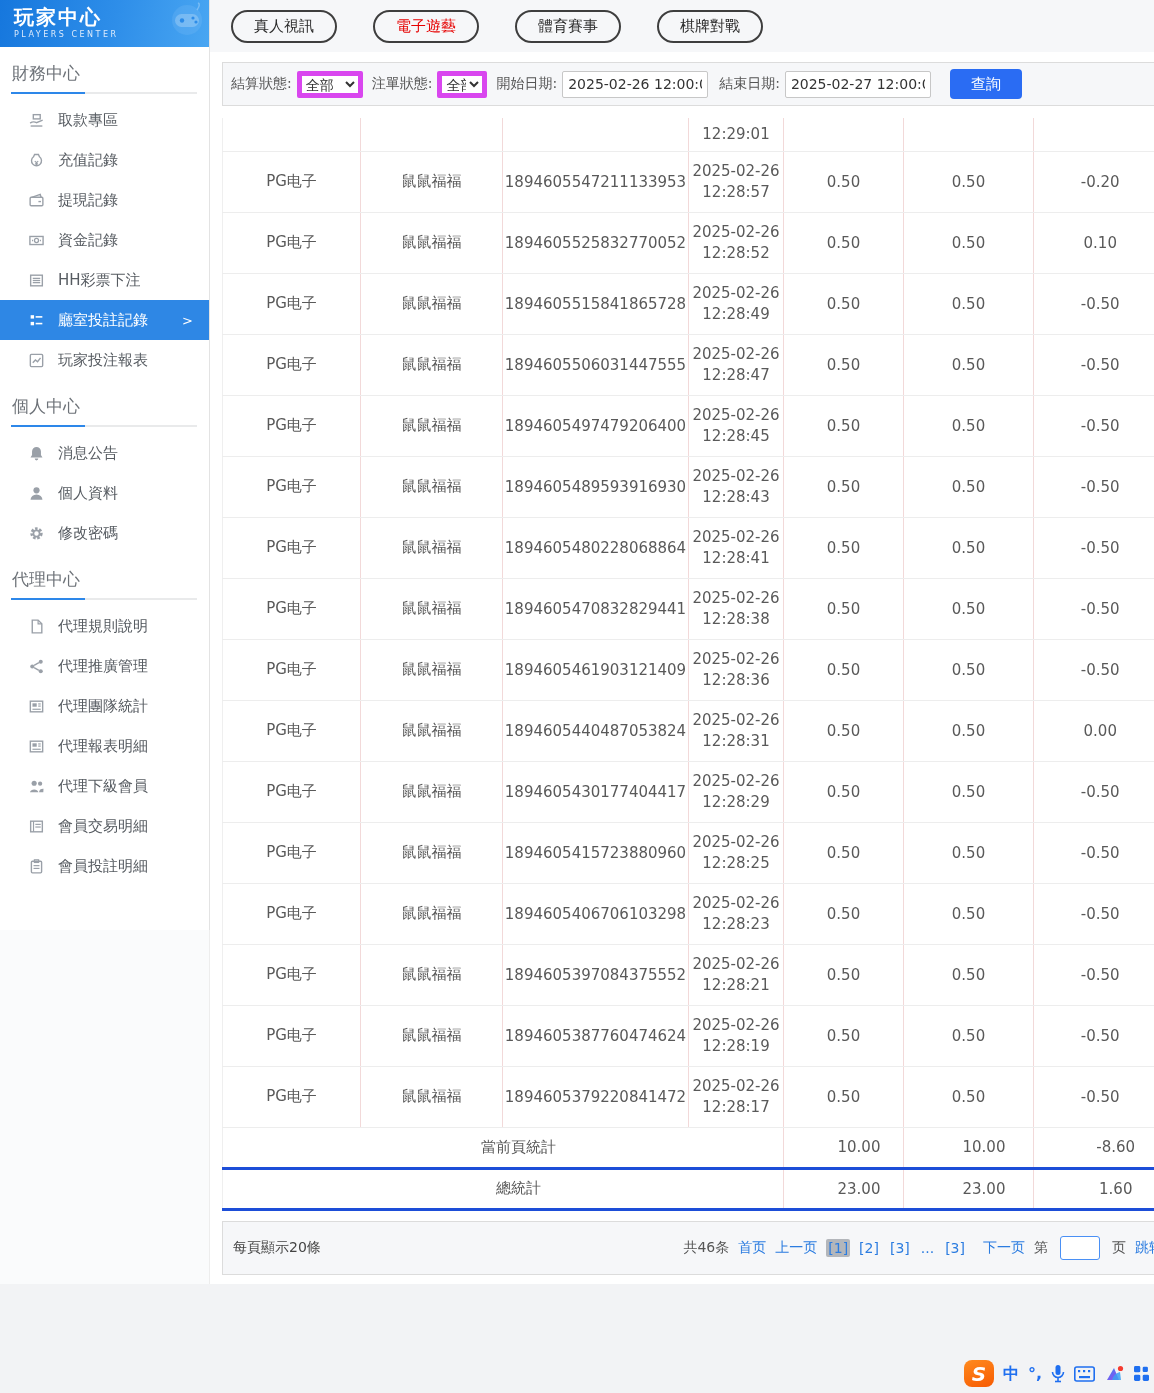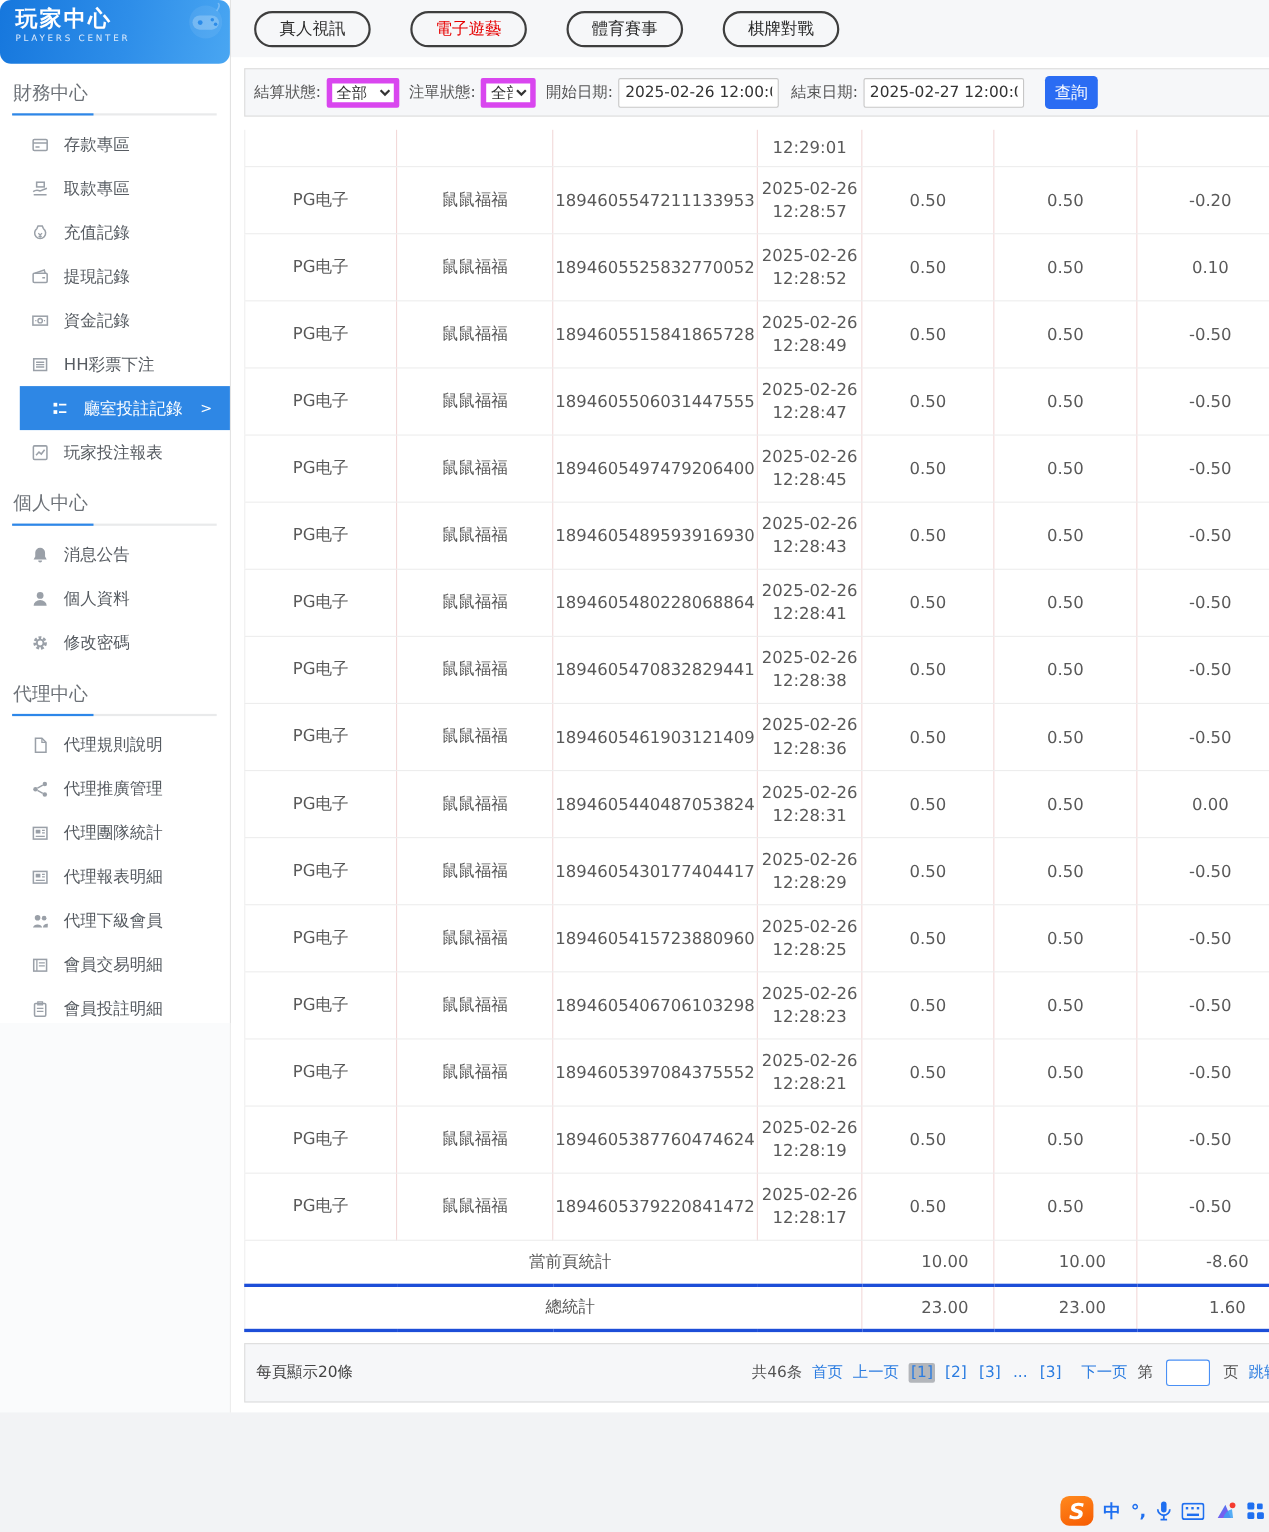--- a/index.html
+++ b/index.html
@@ -14,40 +14,40 @@
   
   .sidebar {
     position: absolute; left: 0; top: 0; width: 210px; height: 930px;
     background: #fff; border-right: 1px solid #e3e3e3; z-index: 2;
   }
   .sidebar-strip {
     position: absolute; left: 0; top: 930px; width: 210px; bottom: 0;
     background: #fafbfc; border-right: 1px solid #ededed;
   }
   .logo {
-    position: relative; height: 58px; overflow: hidden;
+    position: relative; height: 47px; overflow: hidden;
     background: linear-gradient(100deg, #1677dd 0%, #2e8ee9 55%, #49a6f2 100%);
-    padding: 6px 12px 0 14px; cursor: pointer; border-radius: 10px;
+    padding: 6px 12px 0 14px; cursor: pointer;
   }
   .logo-title { color: #fff; font-size: 20px; font-weight: bold; letter-spacing: 2px; line-height: 23px; }
   .logo-sub { color: #dceafc; font-size: 8px; letter-spacing: 2.5px; margin-top: 1px; }
   .logo-deco { position: absolute; right: 6px; top: 2px; opacity: .55; }
 
   .sec-title { padding: 15px 12px 7px 12px; font-size: 17px; color: #6d7278; }
   .sec-line { height: 2px; margin: 0 12px 6px 12px; background: #e9eaeb; position: relative; }
   .sec-line::before { content: ""; position: absolute; left: -1px; top: 0; width: 74px; height: 2px; background: #2d87e9; }
 
   .nav-item {
     height: 40px; display: flex; align-items: center; padding-left: 28px;
     font-size: 15px; color: #565b61; cursor: pointer; position: relative;
   }
   .nav-ico { width: 17px; height: 17px; color: #9aa0a8; margin-right: 13px; flex: 0 0 17px; }
   .nav-ico svg { display: block; }
   .nav-label { white-space: nowrap; }
-  .nav-item.active { background: #2e87e5; color: #fff; margin-left: 18px; }
+  .nav-item.active { background: #2e87e5; color: #fff; }
   .nav-item.active .nav-ico { color: #fff; }
   .nav-arrow { position: absolute; right: 16px; color: #fff; font-size: 13px; }
 
   
   .main { position: absolute; left: 210px; top: 0; width: 944px; height: 100%; }
 
   .tabbar {
     height: 52px; background: #f6f7f9; display: flex; align-items: center;
     padding-left: 21px; gap: 36px;
   }
@@ -69,21 +69,21 @@
     font-size: 14px; color: #333; font-family: inherit; margin-right: 4px;
   }
   .sel-settle { width: 66px; }
   .sel-order { width: 50px; }
   .filterbar input[type=text] {
     height: 27px; border: 1px solid #c7c7c7; border-radius: 2px; background: #fff;
     font-size: 14px; color: #333; padding: 0 5px; font-family: inherit; margin-right: 6px;
   }
   .inp-date { width: 146px; }
   .btn-search {
-    width: 48px; height: 30px; background: #2a6cf3; color: #fff; border: none;
+    width: 72px; height: 30px; background: #2a6cf3; color: #fff; border: none;
     border-radius: 4px; font-size: 15px; cursor: pointer; font-family: inherit; margin-left: 8px;
   }
 
   
   .tablewrap { margin: 12px 0 0 12px; width: 944px; }
   table.bets { width: 944px; table-layout: fixed; border-collapse: collapse; border-left: 1px solid #efefef; }
   table.bets td {
     border-right: 1px solid #f2d9d9; border-bottom: 1px solid #ededed;
     text-align: center; vertical-align: middle;
     font-size: 15px; color: #595959; overflow: hidden;
@@ -141,31 +141,20 @@
         <circle cx="31" cy="18.5" r="2.2" fill="#1b7ce4"></circle>
         <circle cx="42" cy="16" r="1.6" fill="#1b7ce4"></circle>
         <circle cx="45" cy="20" r="1.6" fill="#1b7ce4"></circle>
         <path d="M46 8 q4 -6 1 -7" stroke="#ffffff" opacity="0.5" fill="none" stroke-width="1.5"></path>
       </svg>
     </span>
   </div>
   <nav id="sidebar-nav">
       <div class="sec-title">財務中心</div>
      <div class="sec-line"></div>
-      <div class="nav-item">
-         <span class="nav-ico">
-          <svg width="17" height="17" viewBox="0 0 16 16">
-            <rect x="2" y="3.5" width="12" height="9.5" rx="1" fill="none" stroke="currentColor" stroke-width="1.3"></rect>
-            <line x1="2" y1="6.5" x2="14" y2="6.5" stroke="currentColor" stroke-width="1.3"></line>
-            <line x1="4" y1="10" x2="7.5" y2="10" stroke="currentColor" stroke-width="1.3"></line>
-          </svg>
-        </span>
-         <span class="nav-label">存款專區</span>
-
-       </div>
       <div class="nav-item">
          <span class="nav-ico">
           <svg width="17" height="17" viewBox="0 0 16 16">
             <rect x="5" y="2.5" width="6.5" height="4" fill="none" stroke="currentColor" stroke-width="1.3"></rect>
             <path d="M2 10.5 C4 9 6 9 8 10 L13.8 7.6" fill="none" stroke="currentColor" stroke-width="1.3"></path>
             <path d="M2.5 13.2 L13.5 13.2" stroke="currentColor" stroke-width="1.3"></path>
           </svg>
         </span>
          <span class="nav-label">取款專區</span>
 

